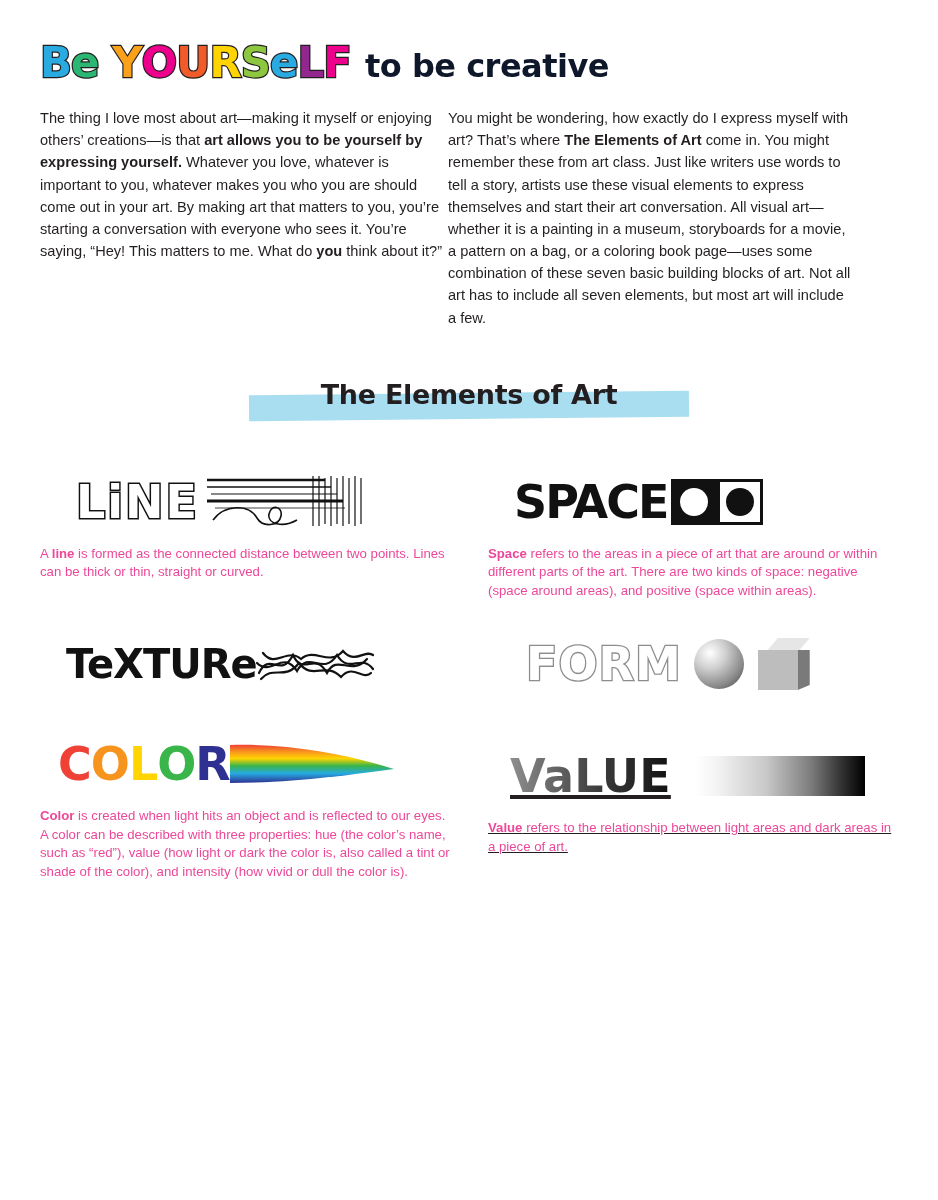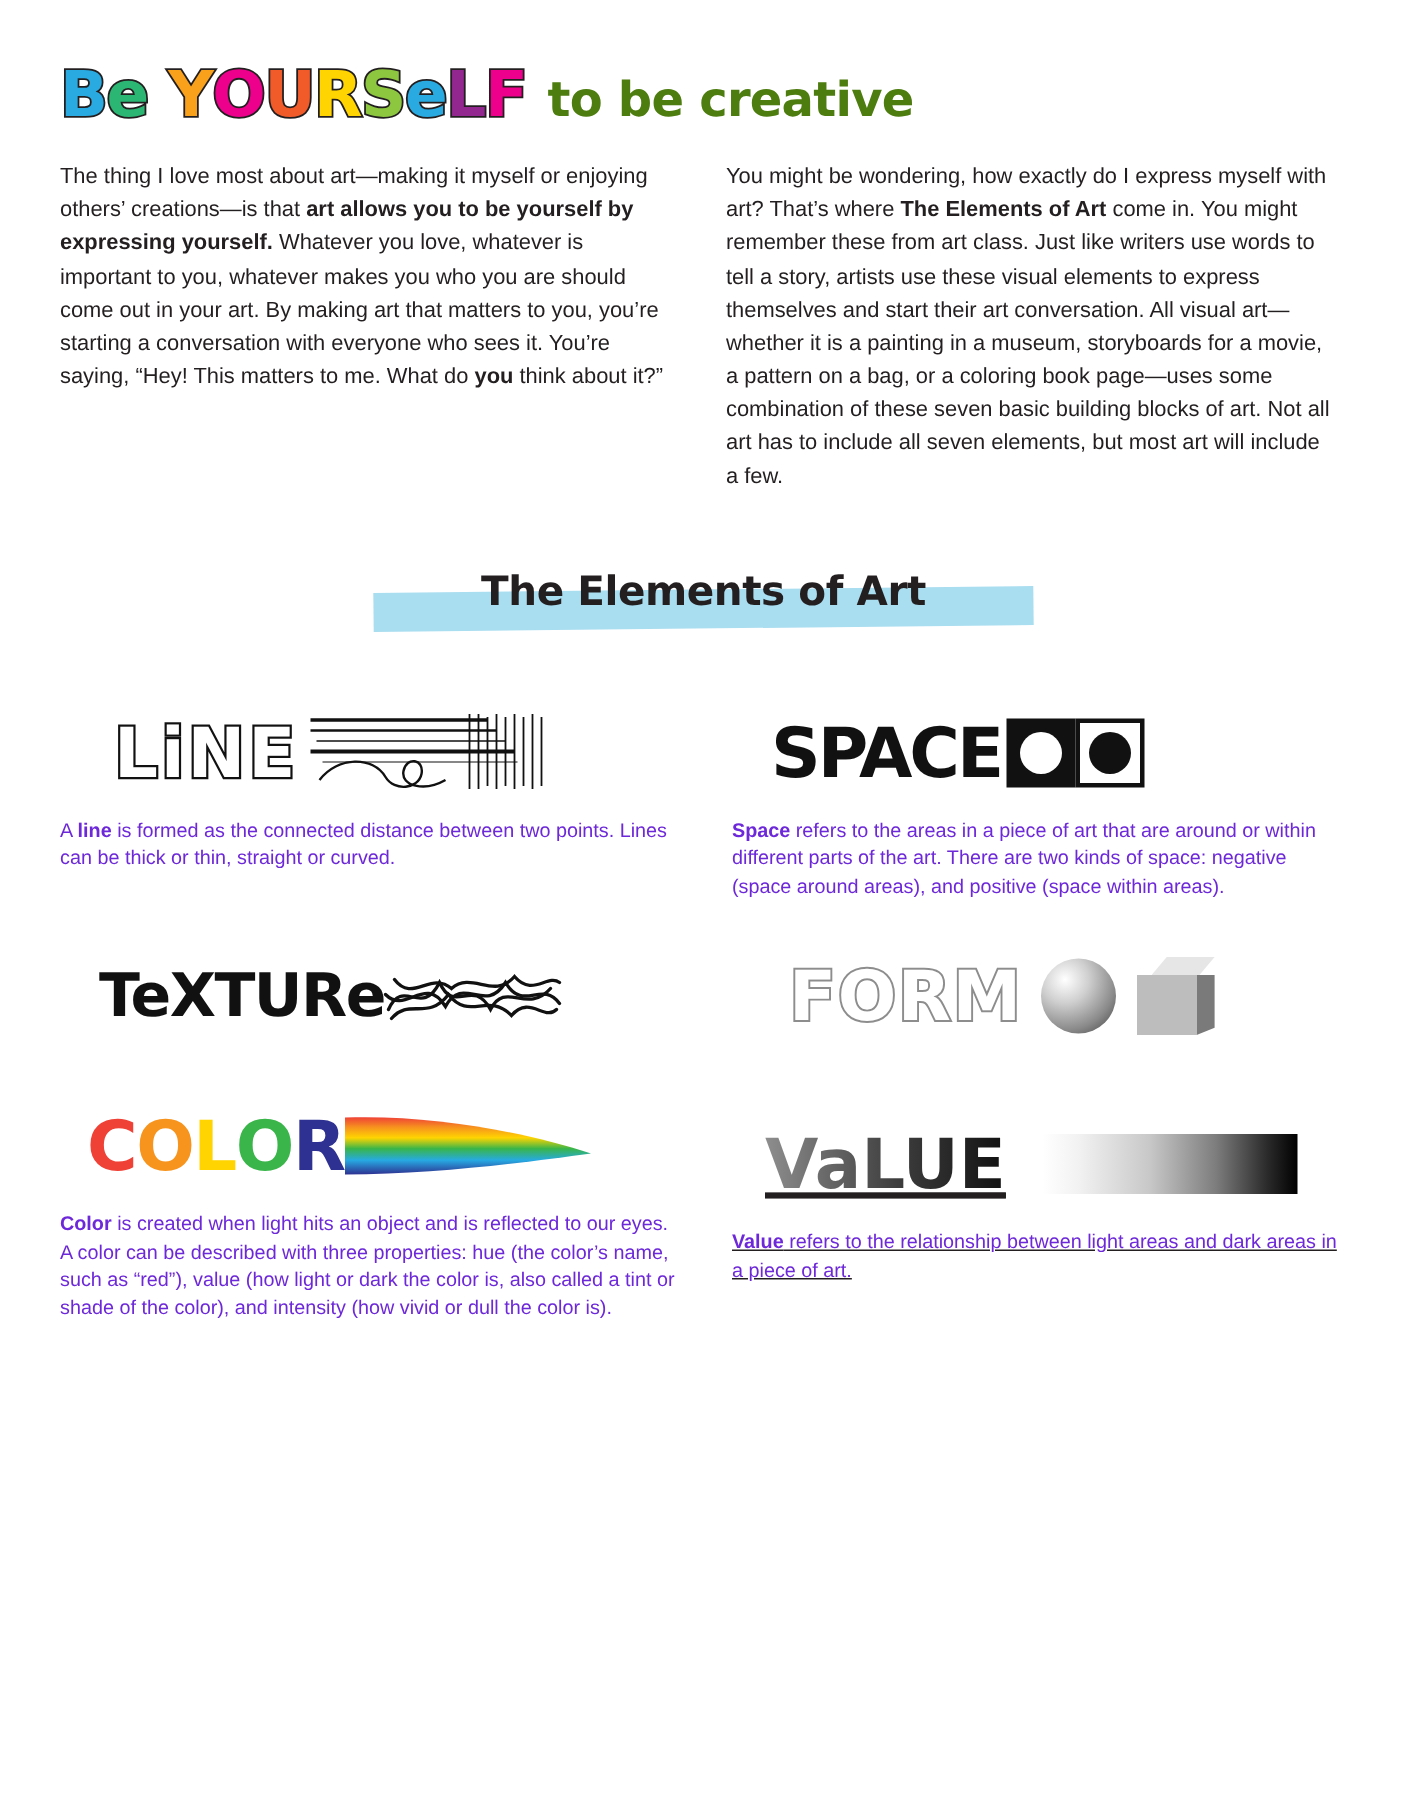--- a/index.html
+++ b/index.html
@@ -39,28 +39,27 @@
   }
   .fun-title span {
     -webkit-text-stroke: 2.4px #231f20;
     paint-order: stroke fill;
     display: inline-block;
   }
   .title-tail {
     font-family: "DejaVu Sans", sans-serif;
     font-weight: bold;
     font-size: 32px;
-    color: #4d7c0f;
+    color: #0f172a;
     letter-spacing: -0.5px;
   }
 
   
   .intro {
     display: flex;
-    gap: 36px;
     margin-top: 4px;
   }
   .intro .col { width: 408px; }
   .intro p {
     margin: 0;
     font-size: 14.6px;
     line-height: 1.52;
     color: #231f20;
     font-family: "Liberation Sans", sans-serif;
   }
@@ -100,21 +99,21 @@
     display: grid;
     grid-template-columns: 410px 410px;
     column-gap: 38px;
     row-gap: 0;
   }
   .cell { margin-bottom: 26px; }
   .cell .art { height: 74px; display: flex; align-items: center; }
   .cell .desc {
     font-size: 13.2px;
     line-height: 1.42;
-    color: #6d28d9;
+    color: #ec4899;
     margin-top: 6px;
   }
   .cell .desc b { font-weight: bold; }
 
   
   .word {
     font-family: "DejaVu Sans", sans-serif;
     font-weight: bold;
     line-height: 1;
     letter-spacing: -1px;

